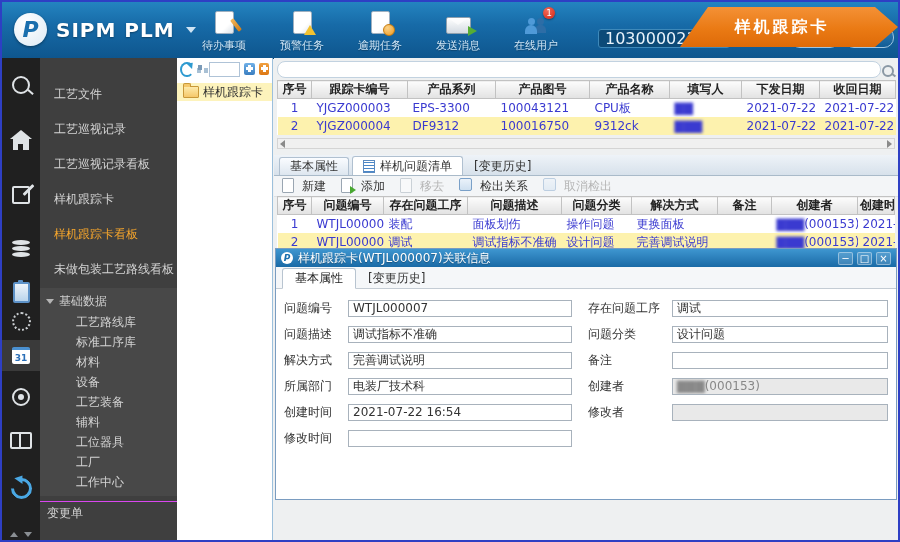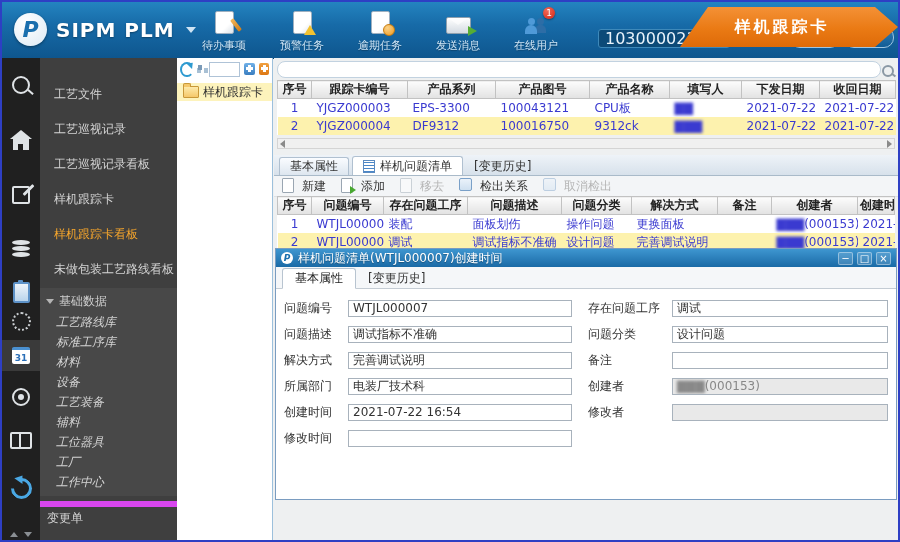--- a/index.html
+++ b/index.html
@@ -74,22 +74,22 @@
   .chev-up{width:0;height:0;border-left:4px solid transparent;border-right:4px solid transparent;border-bottom:5px solid #8a8f94;}
   .chev-dn{width:0;height:0;border-left:4px solid transparent;border-right:4px solid transparent;border-top:5px solid #8a8f94;}
 
   
   #menu{position:absolute;left:38px;top:56px;bottom:0;width:137px;background:#3f3f3f;padding-top:12px;font-size:12px;color:#d4d4d4;box-sizing:border-box;}
   .m-item{height:21px;line-height:21px;padding-left:14px;white-space:nowrap;overflow:hidden;cursor:default;margin-top:14px;}
   .m-item.selected{color:#f5a52c;}
   .base-block{background:#484848;margin-top:8px;padding:2px 0 4px 0;}
   .m-group{height:22px;line-height:22px;padding-left:6px;color:#cfcfcf;white-space:nowrap;}
   .caret-down{display:inline-block;width:0;height:0;border-left:4px solid transparent;border-right:4px solid transparent;border-top:5px solid #b4b4b4;margin-right:5px;vertical-align:middle;}
-  .m-sub{height:20px;line-height:20px;padding-left:16px;white-space:nowrap;overflow:hidden;font-style:italic;}
-  .m-section{height:22px;line-height:22px;padding-left:7px;margin-top:5px;border-top:6px solid #d946ef;white-space:nowrap;}
+  .m-sub{height:20px;line-height:20px;padding-left:36px;white-space:nowrap;overflow:hidden;}
+  .m-section{height:22px;line-height:22px;padding-left:7px;margin-top:5px;border-top:1px solid #d946ef;white-space:nowrap;}
 
   
   #tree{position:absolute;left:175px;top:56px;bottom:0;width:96px;background:#fff;border-right:1px solid #9cc0dc;box-sizing:border-box;}
   .tree-bar{height:22px;display:flex;align-items:center;gap:4px;padding:0 3px;}
   .i-refresh{width:11px;height:11px;border:2px solid #2e9ad0;border-radius:50%;border-right-color:transparent;position:relative;}
   .i-refresh::after{content:"";position:absolute;right:-3px;top:-2px;border-left:4px solid transparent;border-right:4px solid transparent;border-bottom:5px solid #2e9ad0;transform:rotate(45deg);}
   .i-org{width:5px;height:5px;background:#7a9ab8;box-shadow:6px 3px 0 #a8c0d4,-1px 3px 0 #a8c0d4;margin-right:3px;margin-bottom:4px;}
   .tree-input{width:34px;height:13px;border:1px solid #afc3d7;background:#fff;}
   .tb-btn{width:12px;height:12px;border-radius:2px;position:relative;}
   .tb-btn::after{content:"";position:absolute;left:4px;top:2px;width:3px;height:7px;background:#fff;}
@@ -455,21 +455,21 @@
             <td><span class="redact">▇▇▇</span><span>(000153)</span></td>
             <td>2021-07-22 16:...</td>
           </tr>
         </tbody>
       </table>
     </div>
 
     <div class="dialog">
       <div class="d-head">
         <div class="d-logo">P</div>
-        <div class="d-title">样机问题清单(WTJL000007)创建时间</div>
+        <div class="d-title">样机跟踪卡(WTJL000007)关联信息</div>
         <div class="d-btns">
           <div class="d-btn">─</div>
           <div class="d-btn">□</div>
           <div class="d-btn">×</div>
         </div>
       </div>
       <div class="d-tabs">
         <div class="d-tab">基本属性</div>
         <div class="d-tab plain">[变更历史]</div>
       </div>

